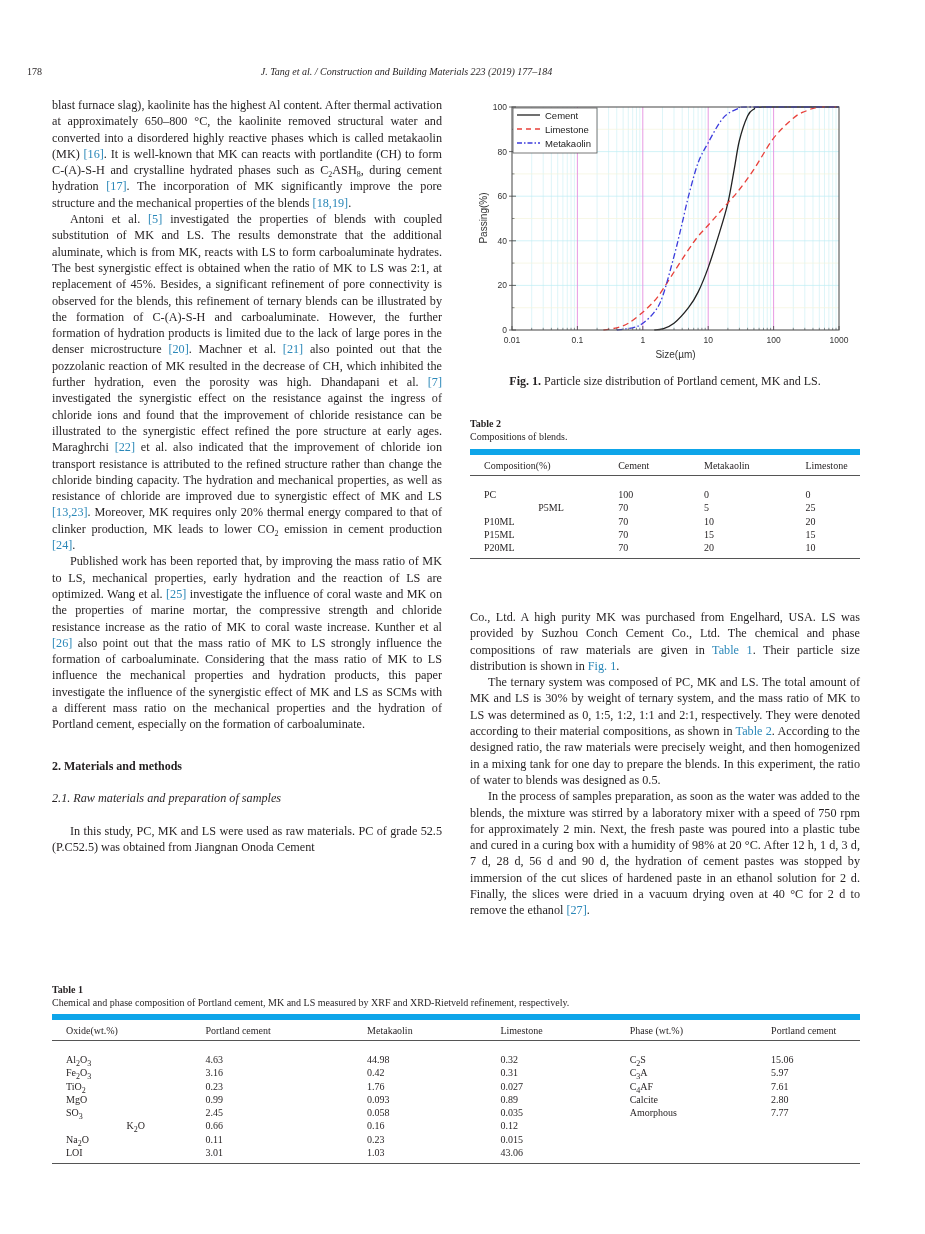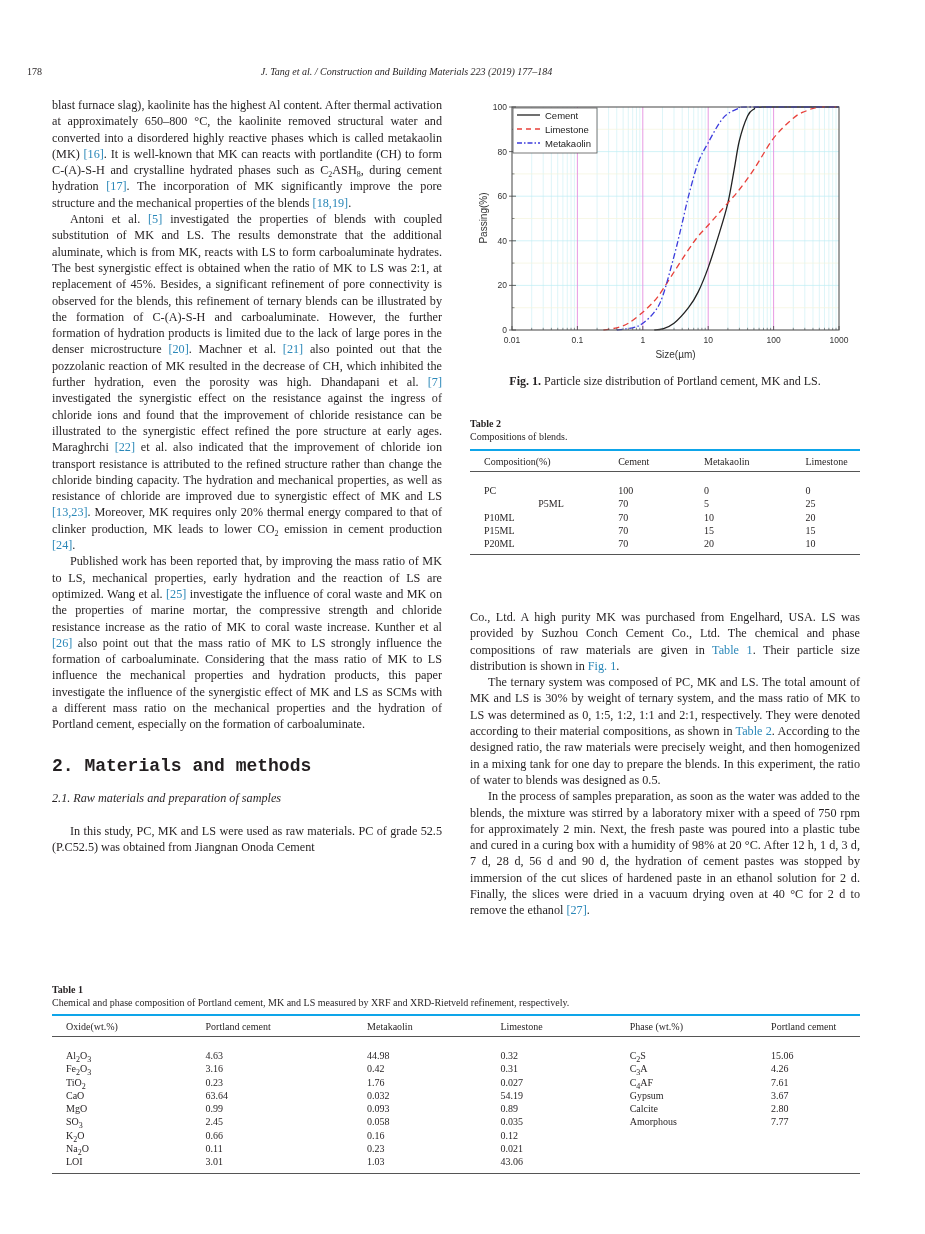--- a/index.html
+++ b/index.html
@@ -7,30 +7,30 @@
          font-family:"DejaVu Serif","Liberation Serif",serif; color:#231f20; }
   .hdr { position:absolute; top:66px; font-size:10px; font-family:"Liberation Serif",serif; }
   .hdr.pn { left:27px; }
   .hdr.jt { left:0; width:813px; text-align:center; font-style:italic; }
   .col { position:absolute; font-family:"Liberation Serif",serif; font-size:12.2px; line-height:16.3px; text-align:justify; }
   .col p { margin:0; text-indent:0; }
   .col p.ind { text-indent:18px; }
   .lcol { left:52px; top:97px; width:390px; }
   .rcol { left:470px; top:609px; width:390px; }
   .ref { color:#2a87b8; }
-  h2 { font-family:Liberation Mono, monospace; font-size:18px; font-weight:bold; margin:0; }
+  h2 { font-family:Liberation Serif, serif; font-size:12px; font-weight:bold; margin:0; }
   h3 { font-family:"Liberation Serif",serif; font-size:12.2px; font-style:italic; font-weight:normal; margin:0; }
   sub { font-size:8px; line-height:0; }
   .fig { position:absolute; left:470px; top:96px; width:390px; height:270px; }
   .figcap { position:absolute; left:470px; top:374px; width:390px; text-align:center; font-family:"Liberation Serif",serif; font-size:12px; }
   .figcap b { font-weight:bold; }
   .tcap { position:absolute; font-family:"Liberation Serif",serif; font-size:10px; line-height:13px; }
   .tcap b { display:block; font-weight:bold; }
   table { position:absolute; border-collapse:collapse; font-family:"Liberation Serif",serif; font-size:10px; }
-  table thead th { font-weight:normal; text-align:left; padding:5px 0 4px 0; border-top:2px solid #0ea5e9; border-bottom:1px solid #555; }
+  table thead th { font-weight:normal; text-align:left; padding:5px 0 4px 0; border-top:6px solid #0ea5e9; border-bottom:1px solid #555; }
   table tbody td { padding:0; line-height:13.3px; }
   table tbody tr:first-child td { padding-top:12px; }
   table tbody tr:last-child td { padding-bottom:4px; }
   table { border-bottom:1px solid #555; }
   .t2 { left:470px; top:449px; width:390px; }
   .t1 { left:52px; top:1014px; width:808px; }
   svg text { font-family:"Liberation Sans",sans-serif; }
 </style>
 </head>
 <body>
@@ -275,67 +275,59 @@
         <td>0.32</td>
         <td>C<sub>2</sub>S</td>
         <td>15.06</td>
       </tr>
       <tr>
         <td style="padding-left: 14px;">Fe<sub>2</sub>O<sub>3</sub></td>
         <td>3.16</td>
         <td>0.42</td>
         <td>0.31</td>
         <td>C<sub>3</sub>A</td>
-        <td>4.26</td>
+        <td>5.97</td>
       </tr>
       <tr>
         <td style="padding-left: 14px;">TiO<sub>2</sub></td>
         <td>0.23</td>
         <td>1.76</td>
         <td>0.027</td>
         <td>C<sub>4</sub>AF</td>
         <td>7.61</td>
       </tr>
       <tr>
-        <td style="padding-left: 14px;">CaO</td>
-        <td>63.64</td>
-        <td>0.032</td>
-        <td>54.19</td>
-        <td>Gypsum</td>
-        <td>3.67</td>
-      </tr>
-      <tr>
         <td style="padding-left: 14px;">MgO</td>
         <td>0.99</td>
         <td>0.093</td>
         <td>0.89</td>
         <td>Calcite</td>
         <td>2.80</td>
       </tr>
       <tr>
         <td style="padding-left: 14px;">SO<sub>3</sub></td>
         <td>2.45</td>
         <td>0.058</td>
         <td>0.035</td>
         <td>Amorphous</td>
         <td>7.77</td>
       </tr>
       <tr>
-        <td style="padding-left: 14px;">K<sub>2</sub>O</td>
+        <td style="padding-left: 14px; text-align: center;">K<sub>2</sub>O</td>
         <td>0.66</td>
         <td>0.16</td>
         <td>0.12</td>
         <td></td>
         <td></td>
       </tr>
       <tr>
         <td style="padding-left: 14px;">Na<sub>2</sub>O</td>
         <td>0.11</td>
         <td>0.23</td>
-        <td>0.021</td>
+        <td>0.015</td>
         <td></td>
         <td></td>
       </tr>
       <tr>
         <td style="padding-left: 14px; margin-top: 36px;">LOI</td>
         <td>3.01</td>
         <td>1.03</td>
         <td>43.06</td>
         <td></td>
         <td></td>

